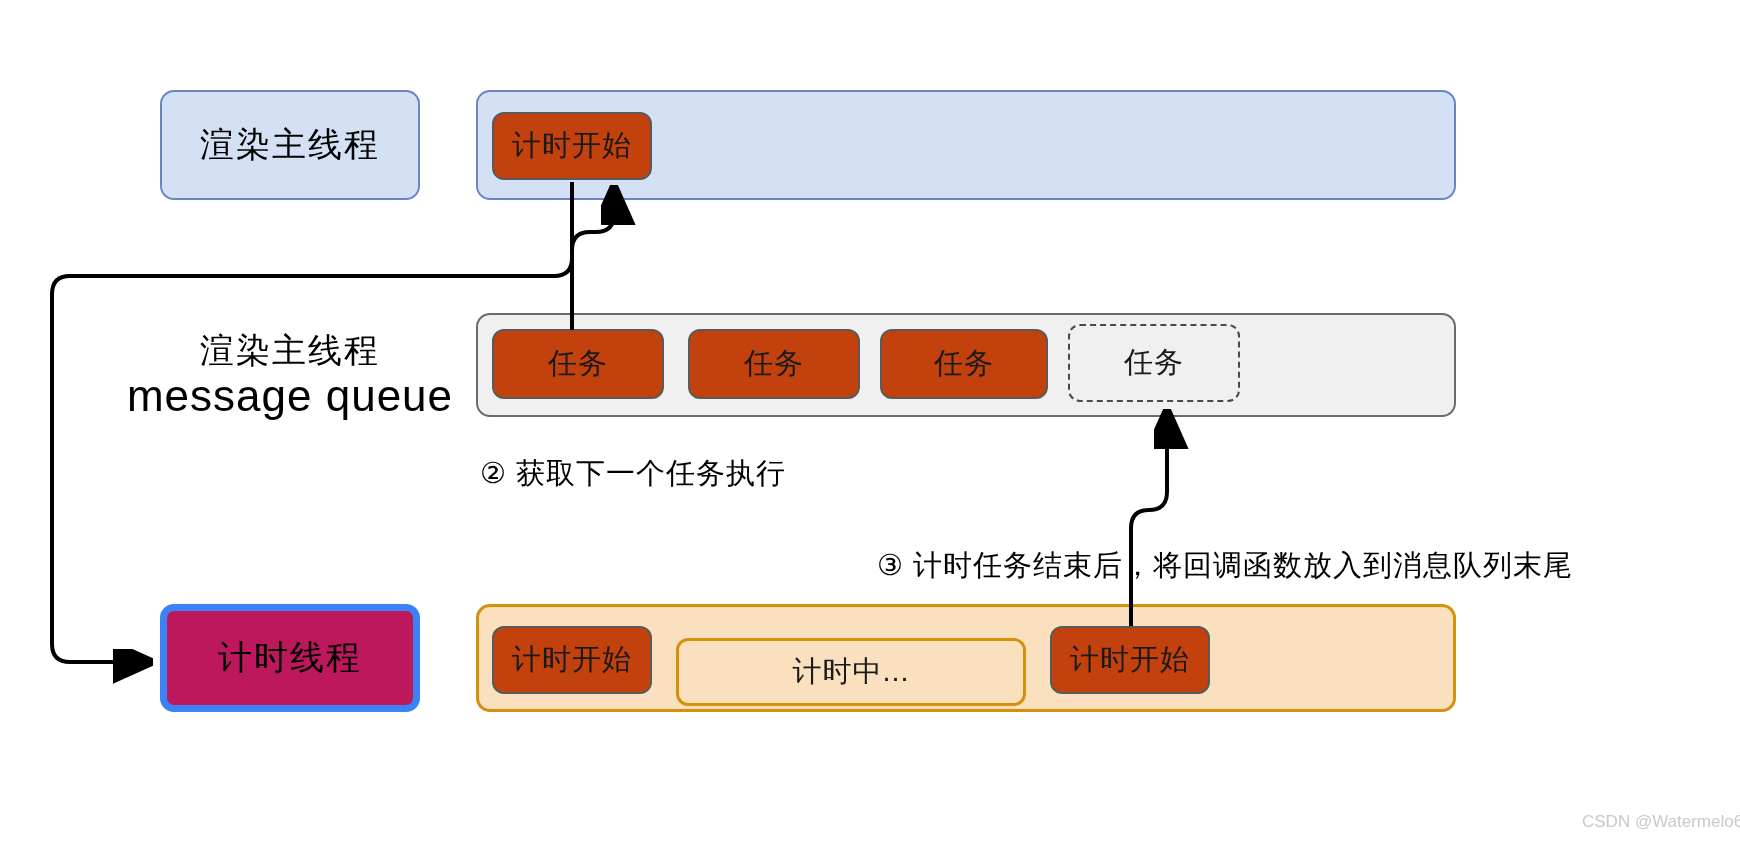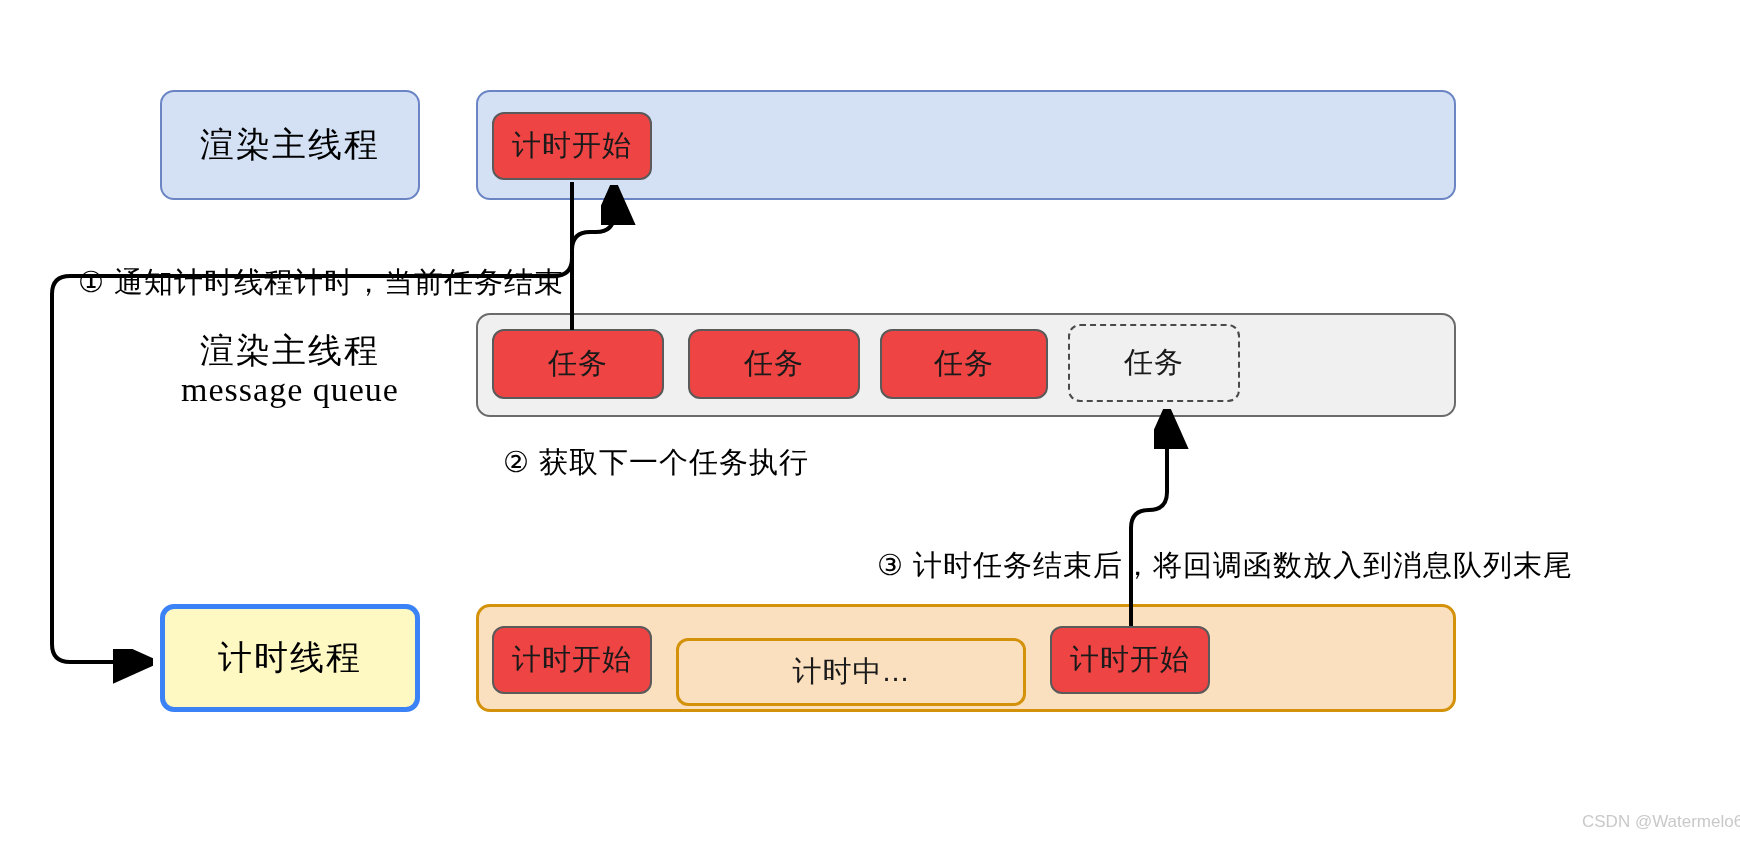--- a/index.html
+++ b/index.html
@@ -20,54 +20,54 @@
   }
 
   
   .pill{
     position:absolute;box-sizing:border-box;
     border-radius:14px;
     display:flex;align-items:center;justify-content:center;
     font-size:34px;color:#000;letter-spacing:2px;
   }
   .pill-blue{background:#d4e1f5;border:2.5px solid #6b85c4;}
-  .pill-orange{background:#fef9c3;border:5px solid #3b82f6;}
+  .pill-orange{background:#be185d;border:7px solid #3b82f6;}
 
   
   .lane-blue{background:#d4e1f5;border:2.5px solid #6b85c4;}
   .lane-gray{background:#f0f0f0;border:2.5px solid #6b6b6b;}
   .lane-orange{background:#fbe0c0;border:3px solid #d4920b;}
 
   
   .chip{
     position:absolute;box-sizing:border-box;
     border-radius:12px;
     display:flex;align-items:center;justify-content:center;
     font-size:29px;color:#1a1a1a;
-    background:#ef4444;border:2.5px solid #5a5a5a;
+    background:#c2410c;border:2.5px solid #5a5a5a;
     letter-spacing:1px;
   }
   .chip-dashed{background:transparent;border:2.5px dashed #4a4a4a;}
   .chip-orange{background:#fbe0c0;border:3px solid #d4920b;}
 
   
   .note{
     position:absolute;
     font-size:29px;color:#000;
     white-space:nowrap;
     letter-spacing:1px;
   }
   .mq-label{
     position:absolute;
     text-align:center;
     color:#000;
     line-height:1.18;
   }
   .mq-cn{font-size:34px;letter-spacing:2px;}
-  .mq-en{font-size:34px;font-family:Liberation Serif, serif;letter-spacing:1px;}
+  .mq-en{font-size:44px;font-family:Liberation Sans, sans-serif;letter-spacing:1px;}
 
   .watermark{
     position:absolute;
     font-size:17px;color:#c9c9c9;
     white-space:nowrap;
   }
 
   svg.conn{position:absolute;left:0;top:0;width:1740px;height:848px;overflow:visible;pointer-events:none;}
   svg.conn path{fill:none;stroke:#000;stroke-width:4;}
 </style>
@@ -118,23 +118,22 @@
   <div class="chip" style="left:492px;top:626px;width:160px;height:68px;">
     <span>计时开始</span>
   </div>
   <div class="chip chip-orange" style="left:676px;top:626px;width:350px;height:68px;margin-top:12px;">
     <span>计时中...</span>
   </div>
   <div class="chip" style="left:1050px;top:626px;width:160px;height:68px;">
     <span>计时开始</span>
   </div>
 
-  <div class="note" style="left:78px;top:263px;">① 通知计时线程计时，当前任务结束</div>
 
-  <div class="note" style="left:480px;top:443px;margin-left:23px;">② 获取下一个任务执行</div>
+  <div class="note" style="left:480px;top:454px;">② 获取下一个任务执行</div>
 
   <div class="note" style="left:877px;top:546px;">③ 计时任务结束后，将回调函数放入到消息队列末尾</div>
 
   <svg class="conn" viewBox="0 0 1740 848">
     <defs>
       <marker id="ah" markerWidth="10" markerHeight="10" refX="6.2" refY="3.2" orient="auto" markerUnits="strokeWidth">
         <path d="M0,0 L0,6.4 L7.2,3.2 z" fill="#000" stroke="none"></path>
       </marker>
     </defs>
 

